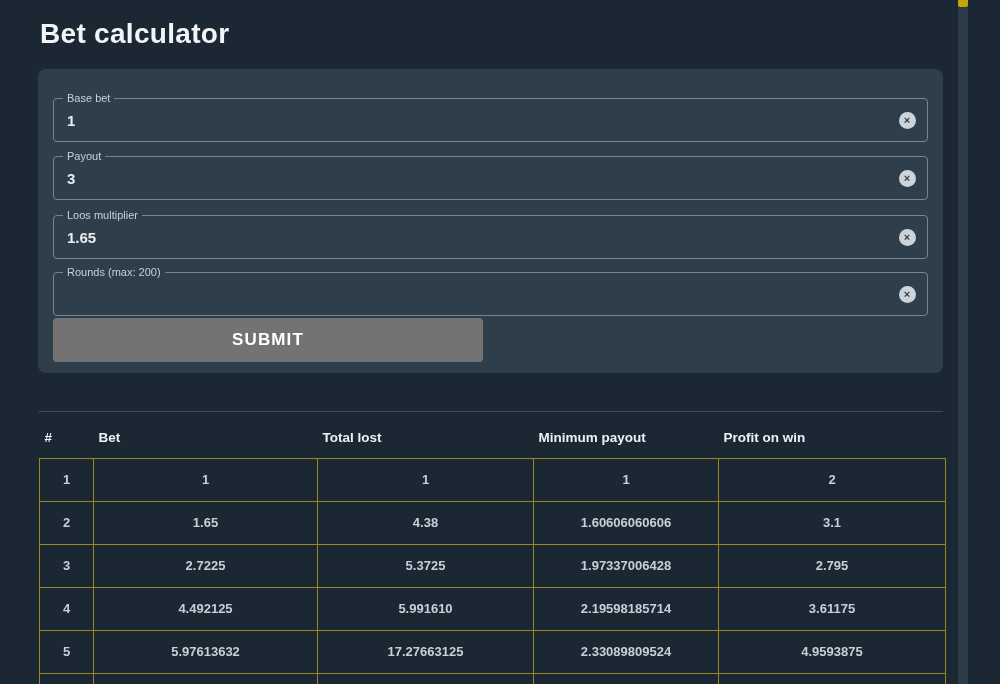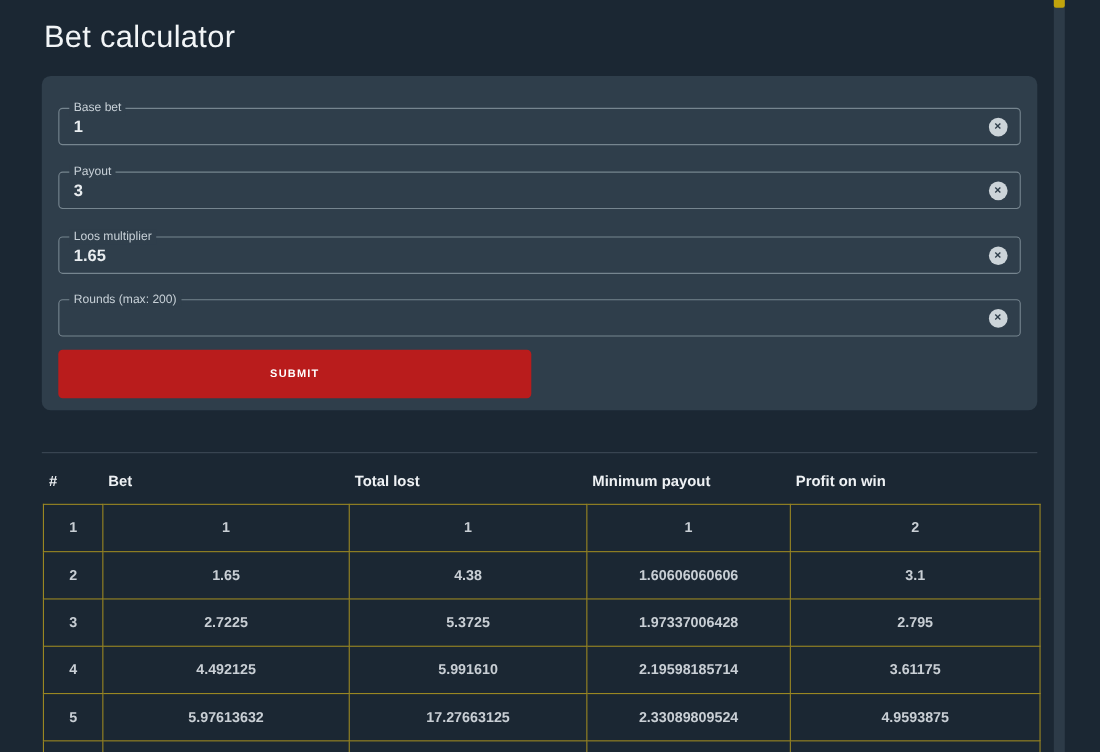--- a/index.html
+++ b/index.html
@@ -4,28 +4,28 @@
 <style>
   * { box-sizing: border-box; }
   html, body { margin: 0; padding: 0; }
   body {
     width: 1000px; height: 684px; overflow: hidden; position: relative;
     background: #1b2733;
     font-family: "Liberation Sans", sans-serif;
   }
   .page-title {
     position: absolute; left: 40px; top: 18px; margin: 0;
-    font-size: 28px; font-weight: 400; color: #f2f5f7; letter-spacing: .3px;
+    font-size: 28px; font-weight: 700; color: #f2f5f7; letter-spacing: .3px;
   }
   .card {
     position: absolute; left: 38px; top: 69px; width: 905px; height: 304px;
     background: #2f3e4b; border-radius: 8px;
   }
   .field {
-    position: absolute; left: 15px; width: 875px; height: 34px;
+    position: absolute; left: 15px; width: 875px; height: 44px;
     border: 1px solid #76858f; border-radius: 4px;
   }
   .field.f0 { top: 29px; } .field.f1 { top: 87px; }
   .field.f2 { top: 146px; } .field.f3 { top: 203px; }
   .flabel {
     position: absolute; top: -7px; left: 9px; background: #2f3e4b;
     padding: 0 4px; font-size: 11px; line-height: 13px; color: #c7d0d7;
   }
   .finput {
     position: absolute; left: 13px; top: 0; width: 810px; height: 100%;
@@ -37,22 +37,22 @@
     width: 24px; height: 24px; background: none; border: none; padding: 0;
     display: flex; align-items: center; justify-content: center; cursor: pointer;
   }
   .clear-glyph {
     display: block; width: 17px; height: 17px; border-radius: 50%;
     background: #ccd4d9; color: #2f3e4b; font-size: 11px; font-weight: 700;
     line-height: 17px; text-align: center;
   }
   .submit-btn {
     position: absolute; left: 15px; top: 249px; width: 430px; height: 44px;
-    background: #b91c1c; border: none; border-radius: 4px; cursor: pointer;
-    color: #ffffff; font-family: inherit; font-size: 10px; font-weight: 700;
+    background: #737373; border: none; border-radius: 4px; cursor: pointer;
+    color: #ffffff; font-family: inherit; font-size: 17px; font-weight: 700;
     letter-spacing: 1.1px;
   }
   .divider {
     position: absolute; left: 38px; top: 411px; width: 905px; height: 1px;
     background: #3c4955;
   }
   table.results {
     position: absolute; left: 39px; top: 418px; width: 906px;
     border-collapse: collapse; table-layout: fixed;
   }

